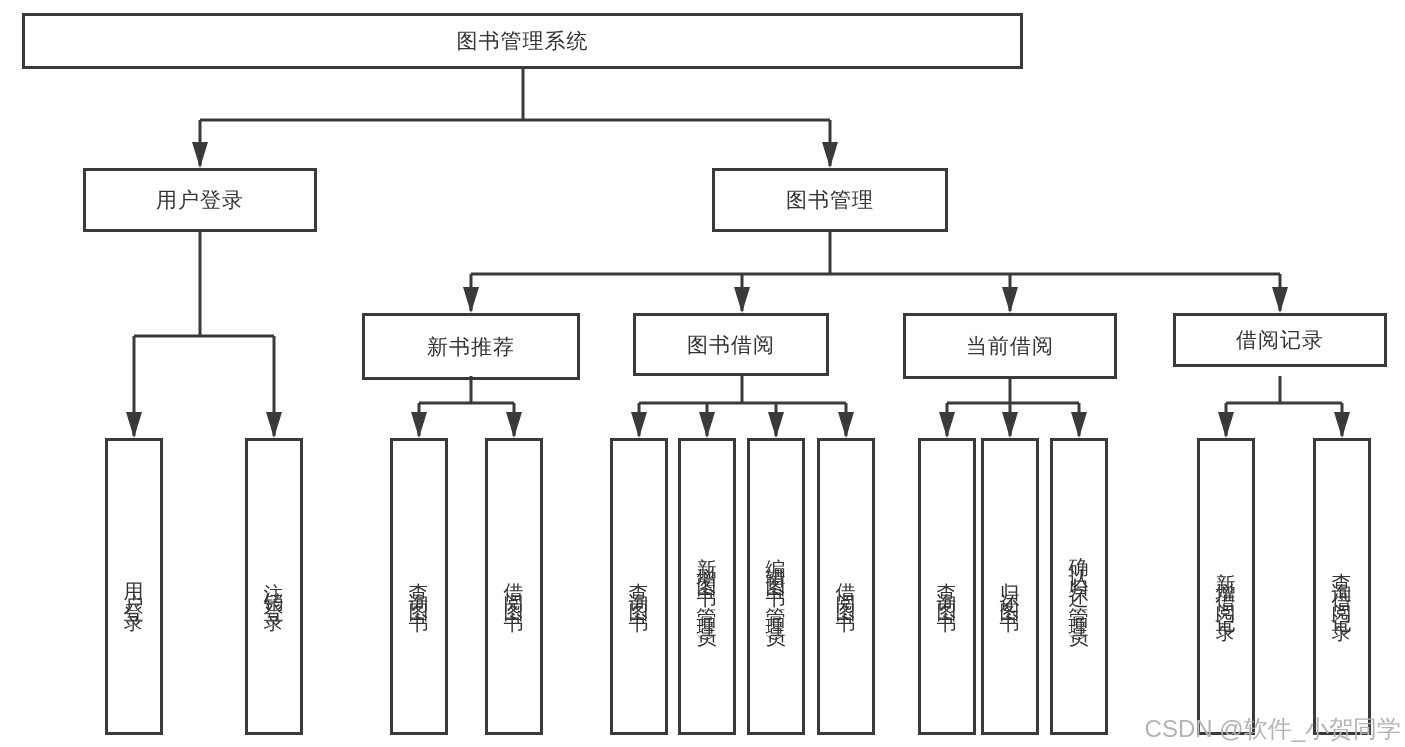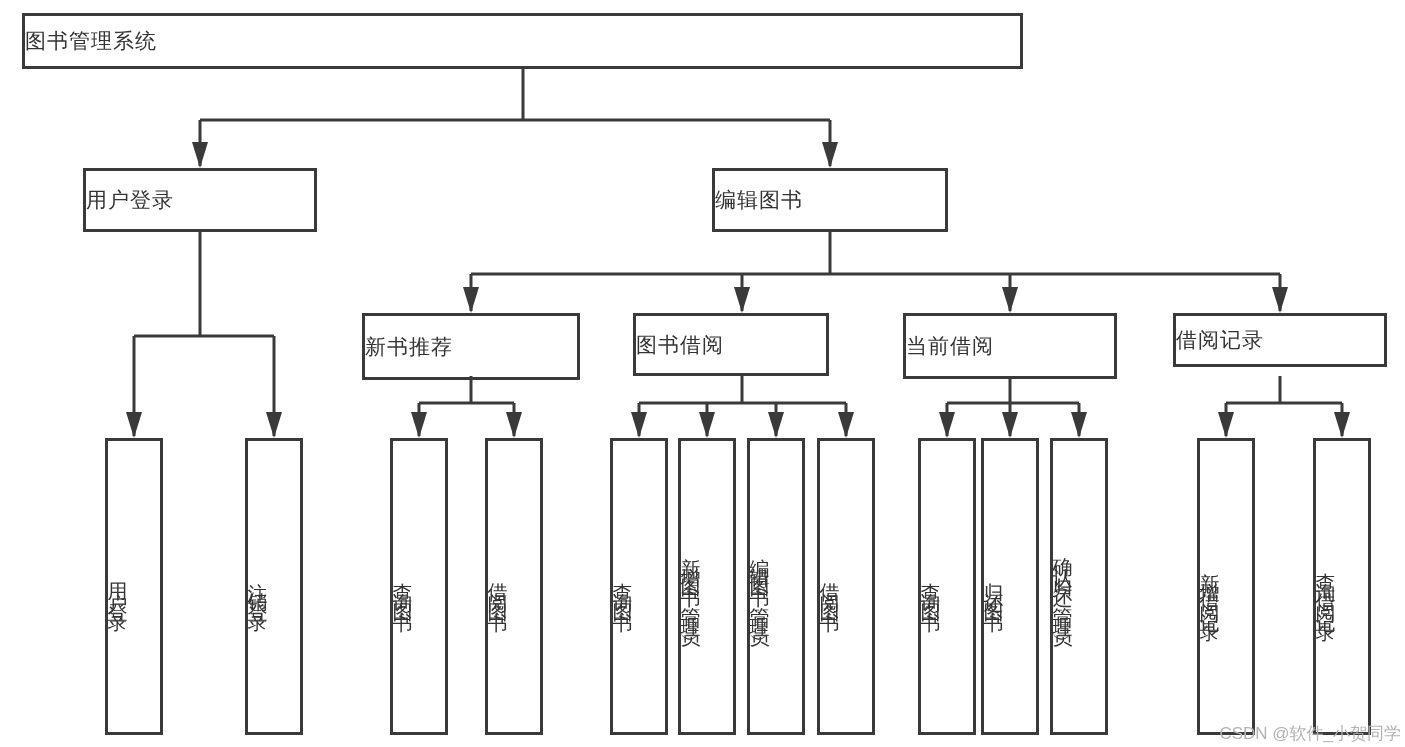--- a/index.html
+++ b/index.html
@@ -15,21 +15,21 @@
     background: #ffffff;
     overflow: hidden;
   }
   .node {
     position: absolute;
     box-sizing: border-box;
     border: 3px solid #3a3a3a;
     background: #ffffff;
     display: flex;
     align-items: center;
-    justify-content: flex-start;
+    justify-content: center;
     color: #333333;
     z-index: 2;
   }
   .hlabel {
     font-size: 21px;
     letter-spacing: 1px;
     white-space: nowrap;
   }
   .leaf {
     top: 438px;
@@ -57,21 +57,21 @@
     stroke-width: 3;
   }
   #connectors polygon {
     fill: #3a3a3a;
     stroke: none;
   }
   .watermark {
     position: absolute;
     right: 4px;
     bottom: 2px;
-    font-size: 17px;
+    font-size: 24px;
     color: #b3b3b3;
     z-index: 10;
     white-space: nowrap;
   }
 </style>
 </head>
 <body>
 
 <div id="canvas">
 
@@ -112,21 +112,21 @@
   </svg>
 
   <div class="node" style="left:22px; top:13px; width:1001px; height:56px;">
     <span class="hlabel">图书管理系统</span>
   </div>
 
   <div class="node" style="left:83px; top:168px; width:234px; height:64px;">
     <span class="hlabel">用户登录</span>
   </div>
   <div class="node" style="left:712px; top:168px; width:236px; height:64px;">
-    <span class="hlabel">编辑图书</span>
+    <span class="hlabel">图书管理</span>
   </div>
 
   <div class="node" style="left:362px; top:313px; width:218px; height:67px;">
     <span class="hlabel">新书推荐</span>
   </div>
   <div class="node" style="left:633px; top:313px; width:196px; height:63px;">
     <span class="hlabel">图书借阅</span>
   </div>
   <div class="node" style="left:903px; top:313px; width:214px; height:66px;">
     <span class="hlabel">当前借阅</span>

